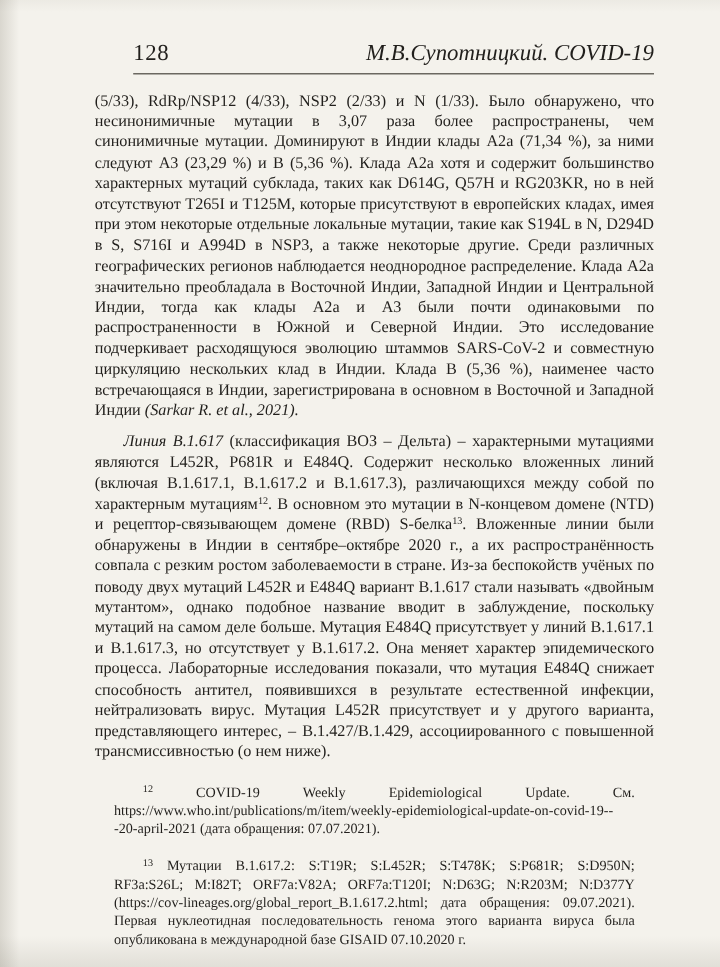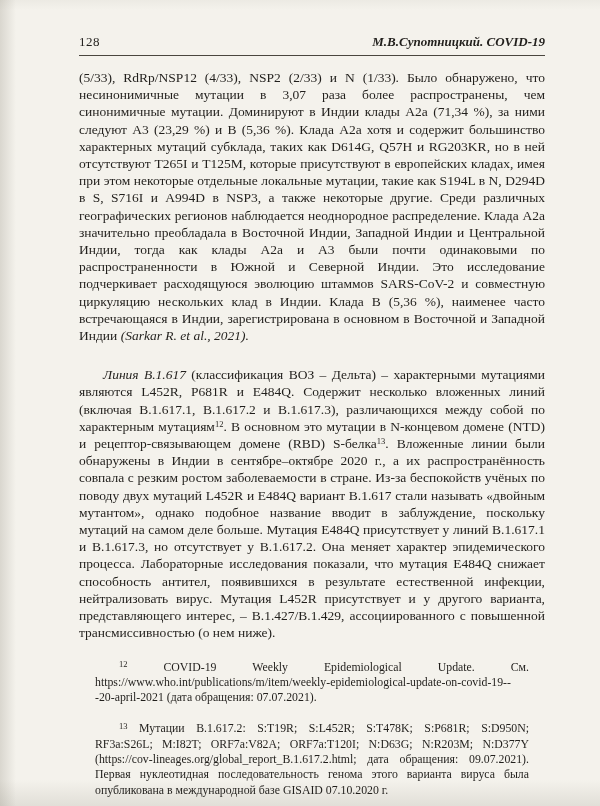--- a/index.html
+++ b/index.html
@@ -24,43 +24,43 @@
   .content {
     position: absolute;
     left: 79px;
     right: 55px;
     top: 34px;
   }
   .header-row {
     display: flex;
     justify-content: space-between;
     align-items: baseline;
-    font-size: 13px;
+    font-size: 19px;
     padding-bottom: 5px;
     border-bottom: 1px solid #4a463f;
+    margin-left: 32px;
   }
   .page-num {
     font-style: normal;
     letter-spacing: 0.5px;
   }
   .running-title {
     font-style: italic;
-    font-weight: bold;
   }
   .body-text {
     margin-top: 13px;
     font-size: 13.5px;
     line-height: 17.2px;
     text-align: justify;
   }
   p.para {
     margin: 0;
   }
   p.para + p.para {
-    margin-top: 22px;
+    margin-top: 9px;
   }
   .indent {
     text-indent: 24px;
   }
   .italic {
     font-style: italic;
   }
   sup.fnref {
     font-size: 8.5px;
     line-height: 0;

